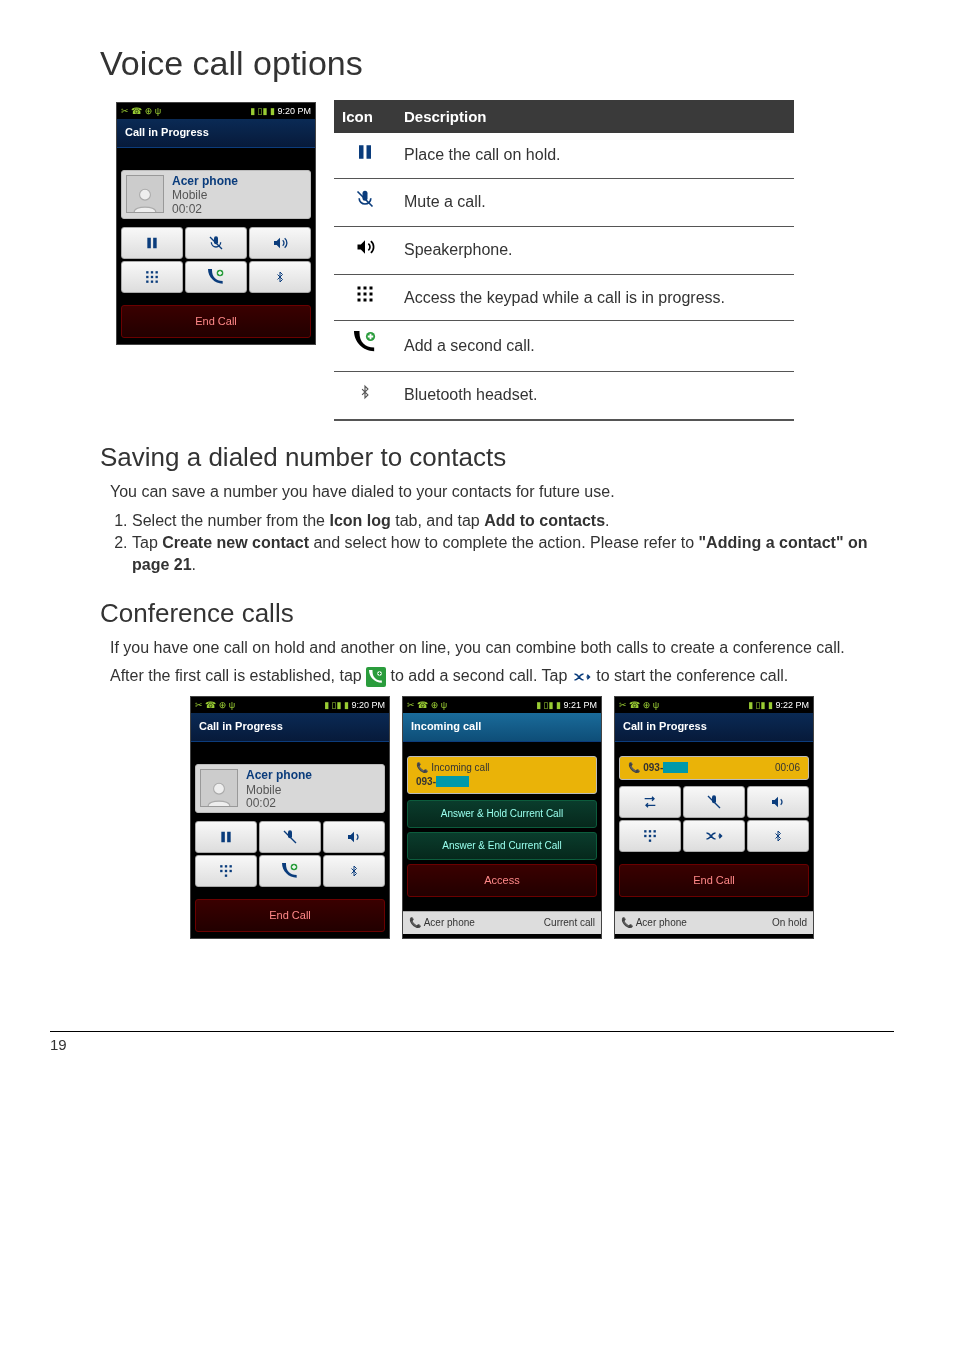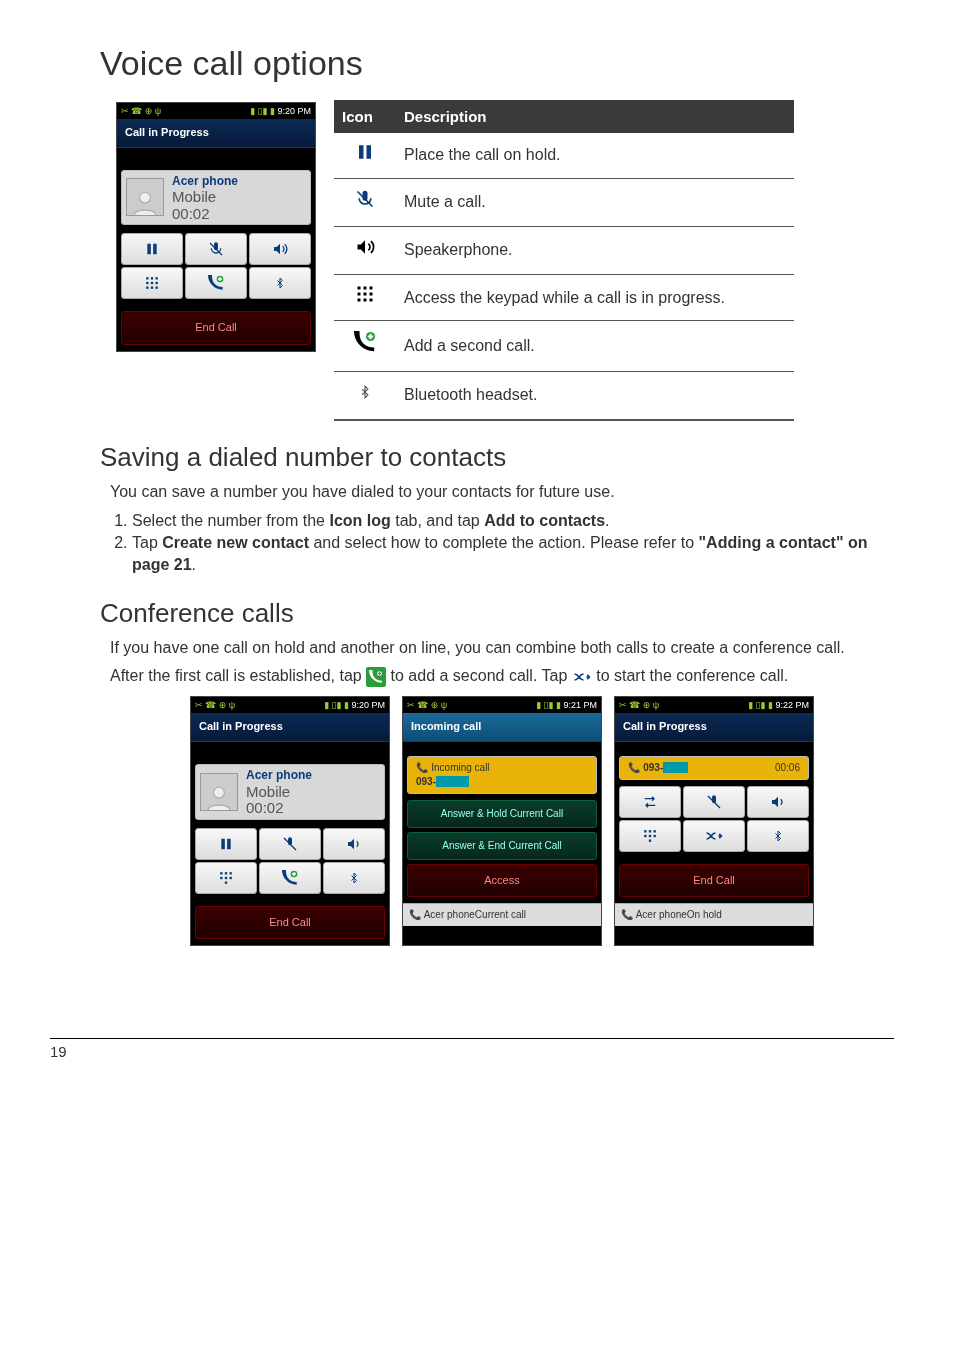--- a/index.html
+++ b/index.html
@@ -48,21 +48,21 @@
     margin: 22px 4px 8px 4px;
     border-radius: 3px;
     display: flex; align-items: center;
     border: 1px solid #bbb;
     position: relative;
   }
   .contact-box .avatar { width: 36px; height: 36px; background: #ccc; border: 1px solid #999; margin: 4px; display:flex;align-items:flex-end;justify-content:center; }
   .contact-box .avatar svg{width:26px;height:26px;fill:#eee;stroke:#aaa;}
   .contact-box .info { flex:1; padding:2px 4px; }
   .contact-box .info .name { font-weight:bold; color:#0a3c7c; font-size:12px;}
-  .contact-box .info .meta { font-size:15px; color:#555; line-height:1.1;}
+  .contact-box .info .meta { font-size:12px; color:#555; line-height:1.1;}
   .slim-row {
     background:#eab308; margin:14px 4px 6px 4px; border-radius:3px;
     display:flex; justify-content:space-between; padding:4px 8px;
     font-size:10px; color:#333; border:1px solid #bbb;
   }
   .btn-grid {
     display:grid; grid-template-columns:repeat(3,1fr); gap:2px;
     margin:2px 4px;
   }
   .btn-cell {
@@ -75,22 +75,22 @@
     margin:4px 4px; border:1px solid #0c5c3c; border-radius:3px;
     color:#9fe; text-align:center; padding:6px 0; font-size:10px;
     background:linear-gradient(#0a3c2c,#06281c);
   }
   .end-call {
     margin:12px 4px 6px 4px; border:1px solid #6b0000; border-radius:3px;
     color:#f88; text-align:center; padding:8px 0; font-size:11px;
     background:linear-gradient(#3a0000,#220000);
   }
   .current-call-bar {
-    display:flex; 
-    background:#ddd; margin:6px 0 0 0; padding:4px 6px;
+    display:flex; justify-content:space-between;
+    background:#ddd; margin:14px 0 0 0; padding:4px 6px;
     font-size:10px; color:#333; border-top:1px solid #aaa;
   }
 
   
   .desc-table { border-collapse: collapse; width: 460px; margin-left: 12px; }
   .desc-table th {
     background:#3a3a3a; color:#fff; text-align:left; padding:6px 8px; font-weight:bold;
     font-size:15px;
   }
   .desc-table td { border-bottom:1px solid #555; padding:10px 8px; vertical-align:middle;}

